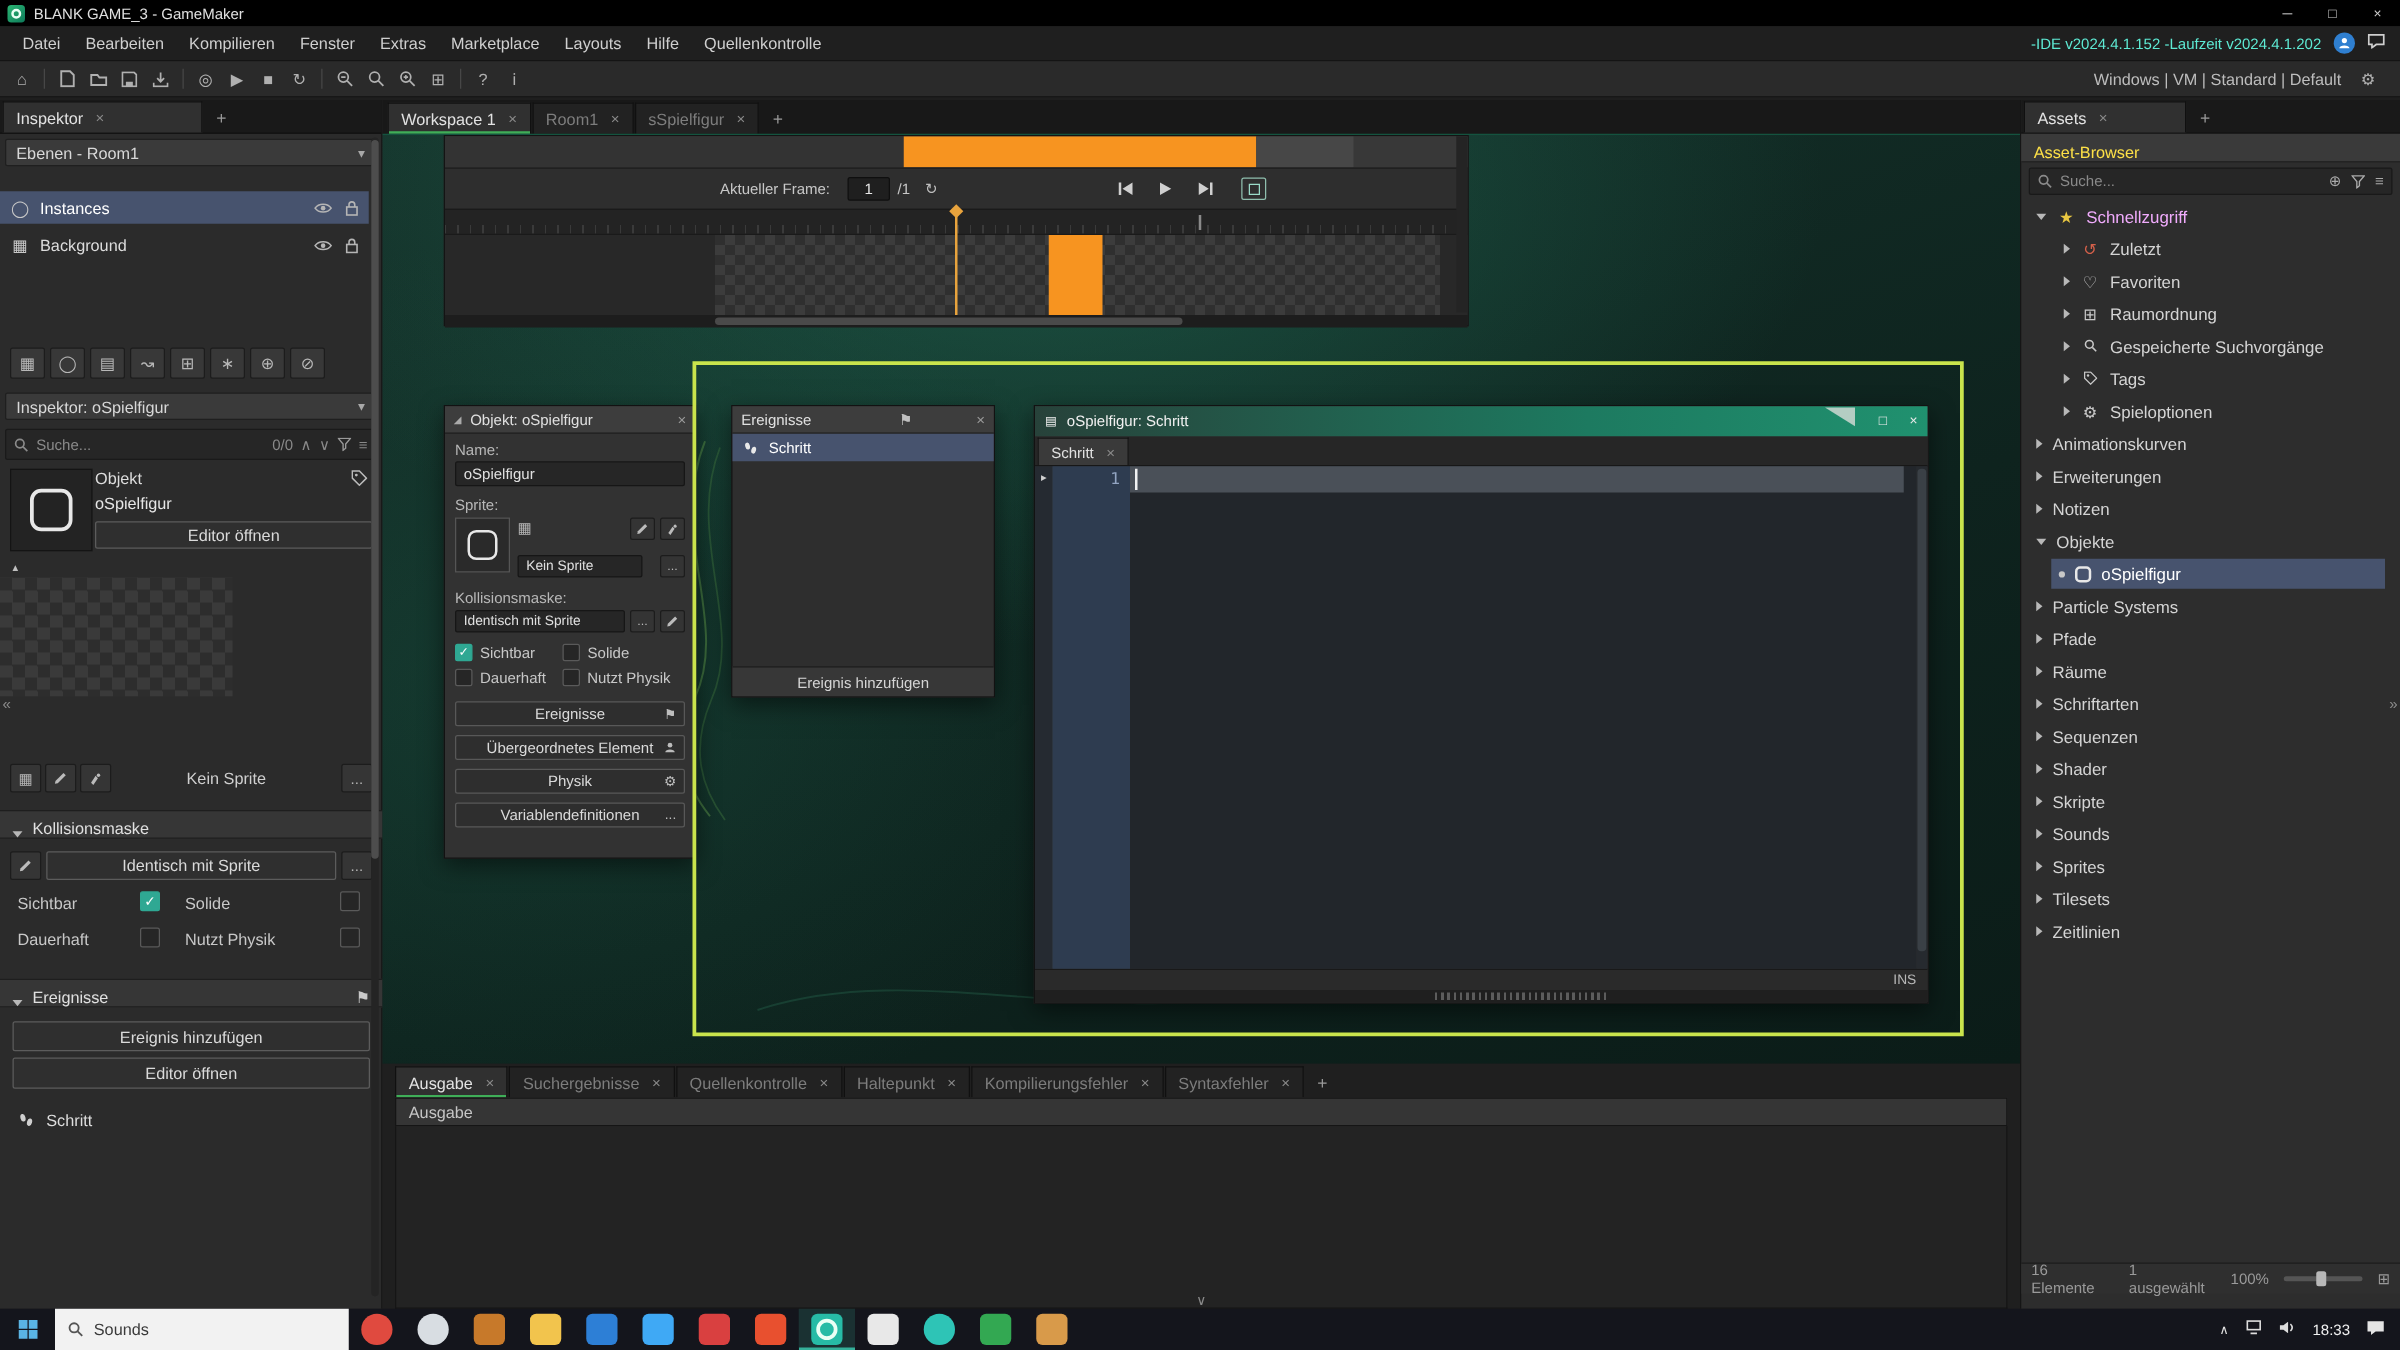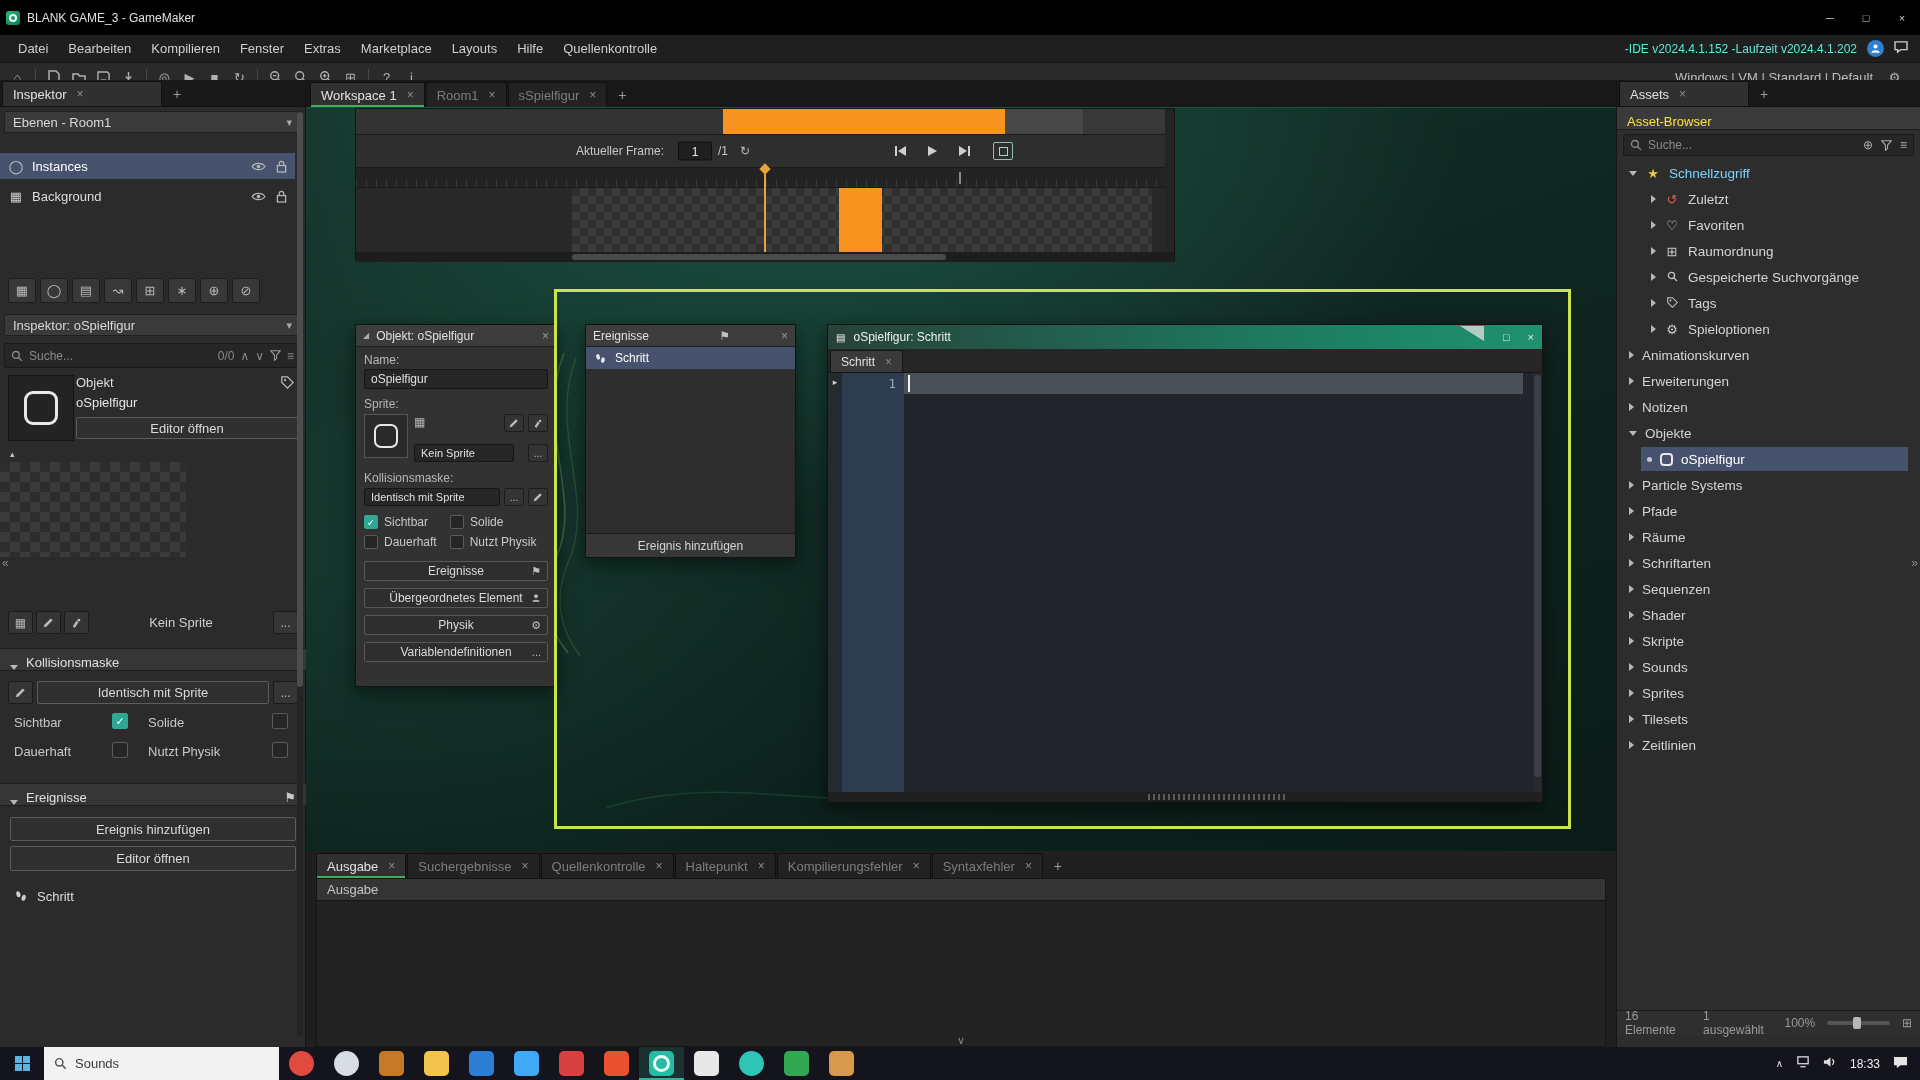--- a/index.html
+++ b/index.html
@@ -1,20 +1,20 @@
 <!DOCTYPE html>
 <html><head>
 <meta charset="utf-8">
 <style>
 *{margin:0;padding:0;box-sizing:border-box}
 html,body{background:#000}
 .screen{position:relative;width:1920px;height:1080px;background:#1e1e1e;font-family:"Liberation Sans",sans-serif;color:#c8c8c8;font-size:13px;overflow:hidden}
 
 
-.titlebar{height:35px;background:#000;display:flex;align-items:center;padding-left:6px;gap:7px}
+.titlebar{height:21px;background:#000;display:flex;align-items:center;padding-left:6px;gap:7px}
 .appicon{width:14px;height:14px;border-radius:3px;background:linear-gradient(135deg,#2bb673,#0e7a5a);position:relative}
 .appicon::after{content:"";position:absolute;inset:3px;border:2px solid #eafff5;border-radius:50%}
 .titletext{font-size:12px;color:#e0e0e0}
 .winbtns{margin-left:auto;display:flex;height:23px}
 .winbtn{width:36px;display:flex;align-items:center;justify-content:center;color:#cfcfcf;font-size:11px}
 
 
 .menubar{height:28px;background:#1f1f1f;display:flex;align-items:center;padding:0 8px;border-bottom:1px solid #141414}
 .menuitem{padding:0 10px;font-size:13px;color:#cfcfcf}
 .menuright{margin-left:auto;display:flex;align-items:center;gap:10px;padding-right:4px}
@@ -637,20 +637,23 @@
             <div class="cwfold"><span>▸</span></div>
             <div class="cwgutter"><span>1</span></div>
             <div class="cwcode">
               <div class="cwline"></div>
               <div class="cwcaret"></div>
             </div>
             <div class="cwvscroll">
                 <div class="cwvthumb"></div>
               </div>
           </div>
+          <div class="cwfoot">
+              <span>INS</span>
+            </div>
           <div class="cwscroll">
               <div class="cwhthumb"></div>
             </div>
         </div>
 
         <div class="selrect" style="left:248px;top:181px;width:1017px;height:540px"></div>
       </div>
 
       <div class="output">
         <div class="otabs">
@@ -711,21 +714,21 @@
               <path d="M1 1h14l-5.5 6.5v5l-3 2.5v-7.5z" fill="none" stroke="#aaa" stroke-width="1.6"></path>
             </svg>
           <span>≡</span>
         </span>
       </div>
 
       <div class="tree">
         <div class="trow">
           <span class="tri down"></span>
           <span class="ticon" style="color:#e9c741">★</span>
-          <span style="color:#7dd3fc">Schnellzugriff</span>
+          <span style="color:#f0abfc">Schnellzugriff</span>
         </div>
         <div class="trow q">
           <span class="tri"></span>
           <span class="ticon" style="color:#d4604a">↺</span>
           <span>Zuletzt</span>
         </div>
         <div class="trow q">
           <span class="tri"></span>
           <span class="ticon">♡</span>
           <span>Favoriten</span>

